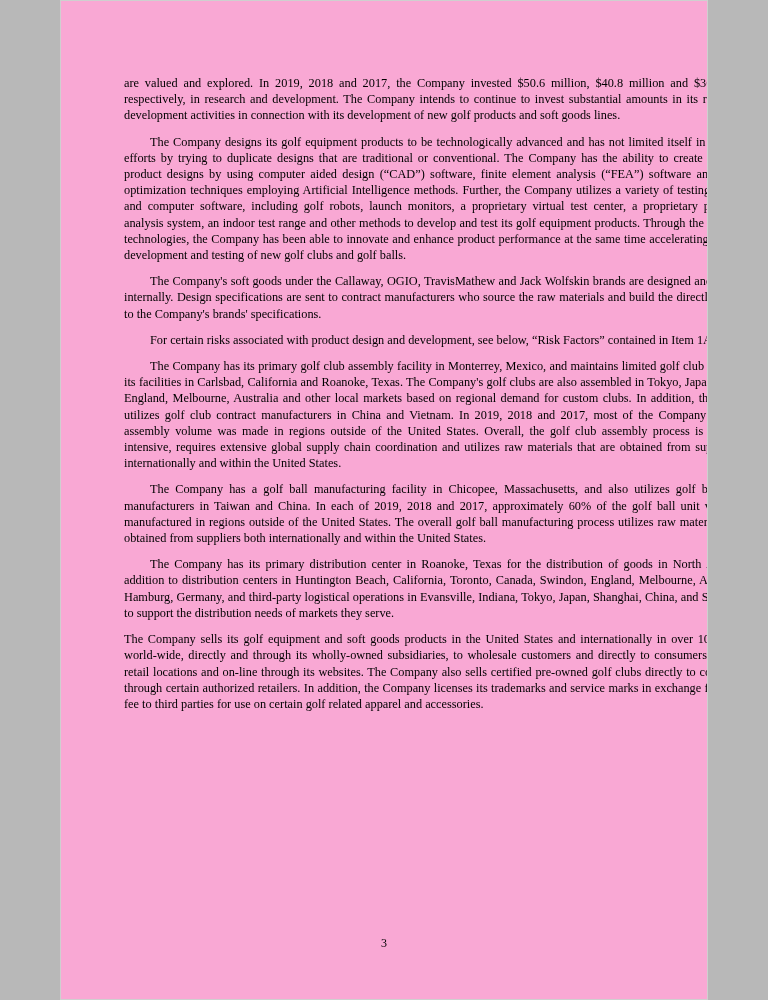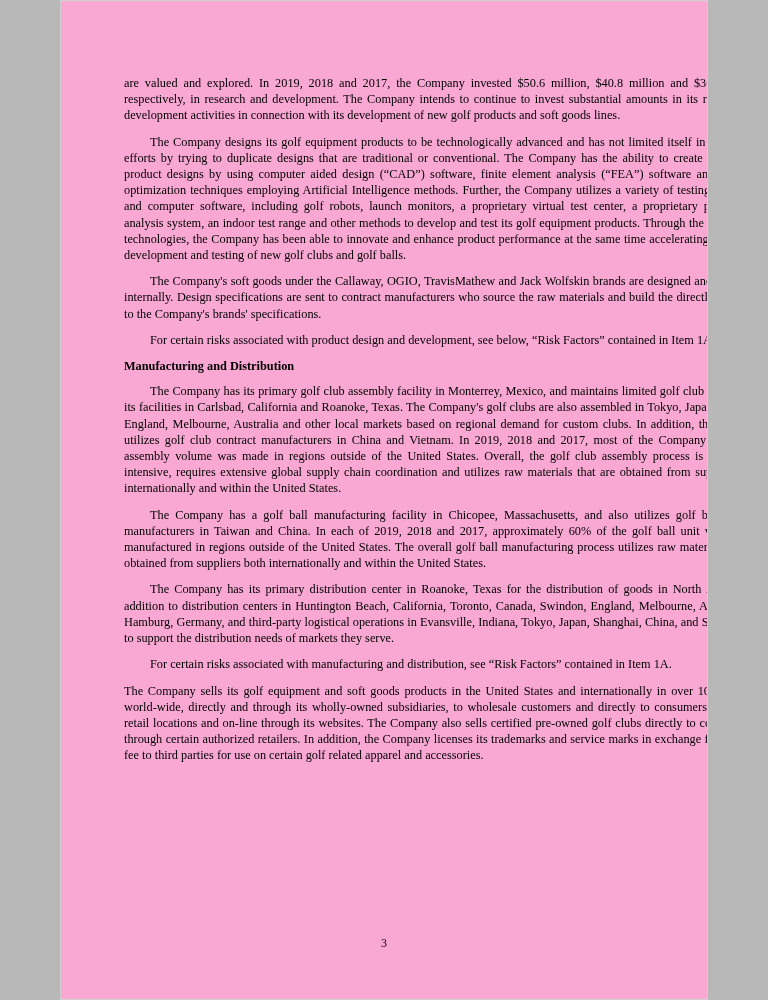--- a/index.html
+++ b/index.html
@@ -61,25 +61,23 @@
 <body>
 
 <div class="page">
   <div class="content doc-text">
 
     <p class="para no-indent">are valued and explored. In 2019, 2018 and 2017, the Company invested $50.6 million, $40.8 million and $36.6 million, respectively, in research and development. The Company intends to continue to invest substantial amounts in its research and development activities in connection with its development of new golf products and soft goods lines.</p>
     <p class="para">The Company designs its golf equipment products to be technologically advanced and has not limited itself in its research efforts by trying to duplicate designs that are traditional or conventional. The Company has the ability to create and modify product designs by using computer aided design (“CAD”) software, finite element analysis (“FEA”) software and structural optimization techniques employing Artificial Intelligence methods. Further, the Company utilizes a variety of testing equipment and computer software, including golf robots, launch monitors, a proprietary virtual test center, a proprietary performance analysis system, an indoor test range and other methods to develop and test its golf equipment products. Through the use of these technologies, the Company has been able to innovate and enhance product performance at the same time accelerating the design, development and testing of new golf clubs and golf balls.</p>
     <p class="para">The Company's soft goods under the Callaway, OGIO, TravisMathew and Jack Wolfskin brands are designed and developed internally. Design specifications are sent to contract manufacturers who source the raw materials and build the directly according to the Company's brands' specifications.</p>
     <p class="para">For certain risks associated with product design and development, see below, “Risk Factors” contained in Item 1A.</p>
 
-    <h2 class="section">Manufacturing and Distribution</h2>
 
     <p class="para">The Company has its primary golf club assembly facility in Monterrey, Mexico, and maintains limited golf club assembly in its facilities in Carlsbad, California and Roanoke, Texas. The Company's golf clubs are also assembled in Tokyo, Japan, Swindon, England, Melbourne, Australia and other local markets based on regional demand for custom clubs. In addition, the Company utilizes golf club contract manufacturers in China and Vietnam. In 2019, 2018 and 2017, most of the Company’s golf club assembly volume was made in regions outside of the United States. Overall, the golf club assembly process is fairly labor intensive, requires extensive global supply chain coordination and utilizes raw materials that are obtained from suppliers both internationally and within the United States.</p>
     <p class="para">The Company has a golf ball manufacturing facility in Chicopee, Massachusetts, and also utilizes golf ball contract manufacturers in Taiwan and China.  In each of 2019, 2018 and 2017, approximately 60% of the golf ball unit volume was manufactured in regions outside of the United States. The overall golf ball manufacturing process utilizes raw materials that are obtained from suppliers both internationally and within the United States.</p>
     <p class="para">The Company has its primary distribution center in Roanoke, Texas for the distribution of goods in North America, in addition to distribution centers in Huntington Beach, California, Toronto, Canada, Swindon, England, Melbourne, Australia and Hamburg, Germany, and third-party logistical operations in Evansville, Indiana, Tokyo, Japan, Shanghai, China, and Seoul, Korea to support the distribution needs of markets they serve.</p>
-    <p class="para">For certain risks associated with manufacturing and distribution, see “Risk Factors” contained in Item 1A.</p>
 
 
     <p class="para no-indent"> The Company sells its golf equipment and soft goods products in the United States and internationally in over 100 countries world-wide, directly and through its wholly-owned subsidiaries, to wholesale customers and directly to consumers through its retail locations and on-line through its websites. The Company also sells certified pre-owned golf clubs directly to consumers or through certain authorized retailers. In addition, the Company licenses its trademarks and service marks in exchange for a royalty fee to third parties for use on certain golf related apparel and accessories.</p>
   </div>
 
   <div class="page-number">3</div>
 </div>
 
 </body></html>

